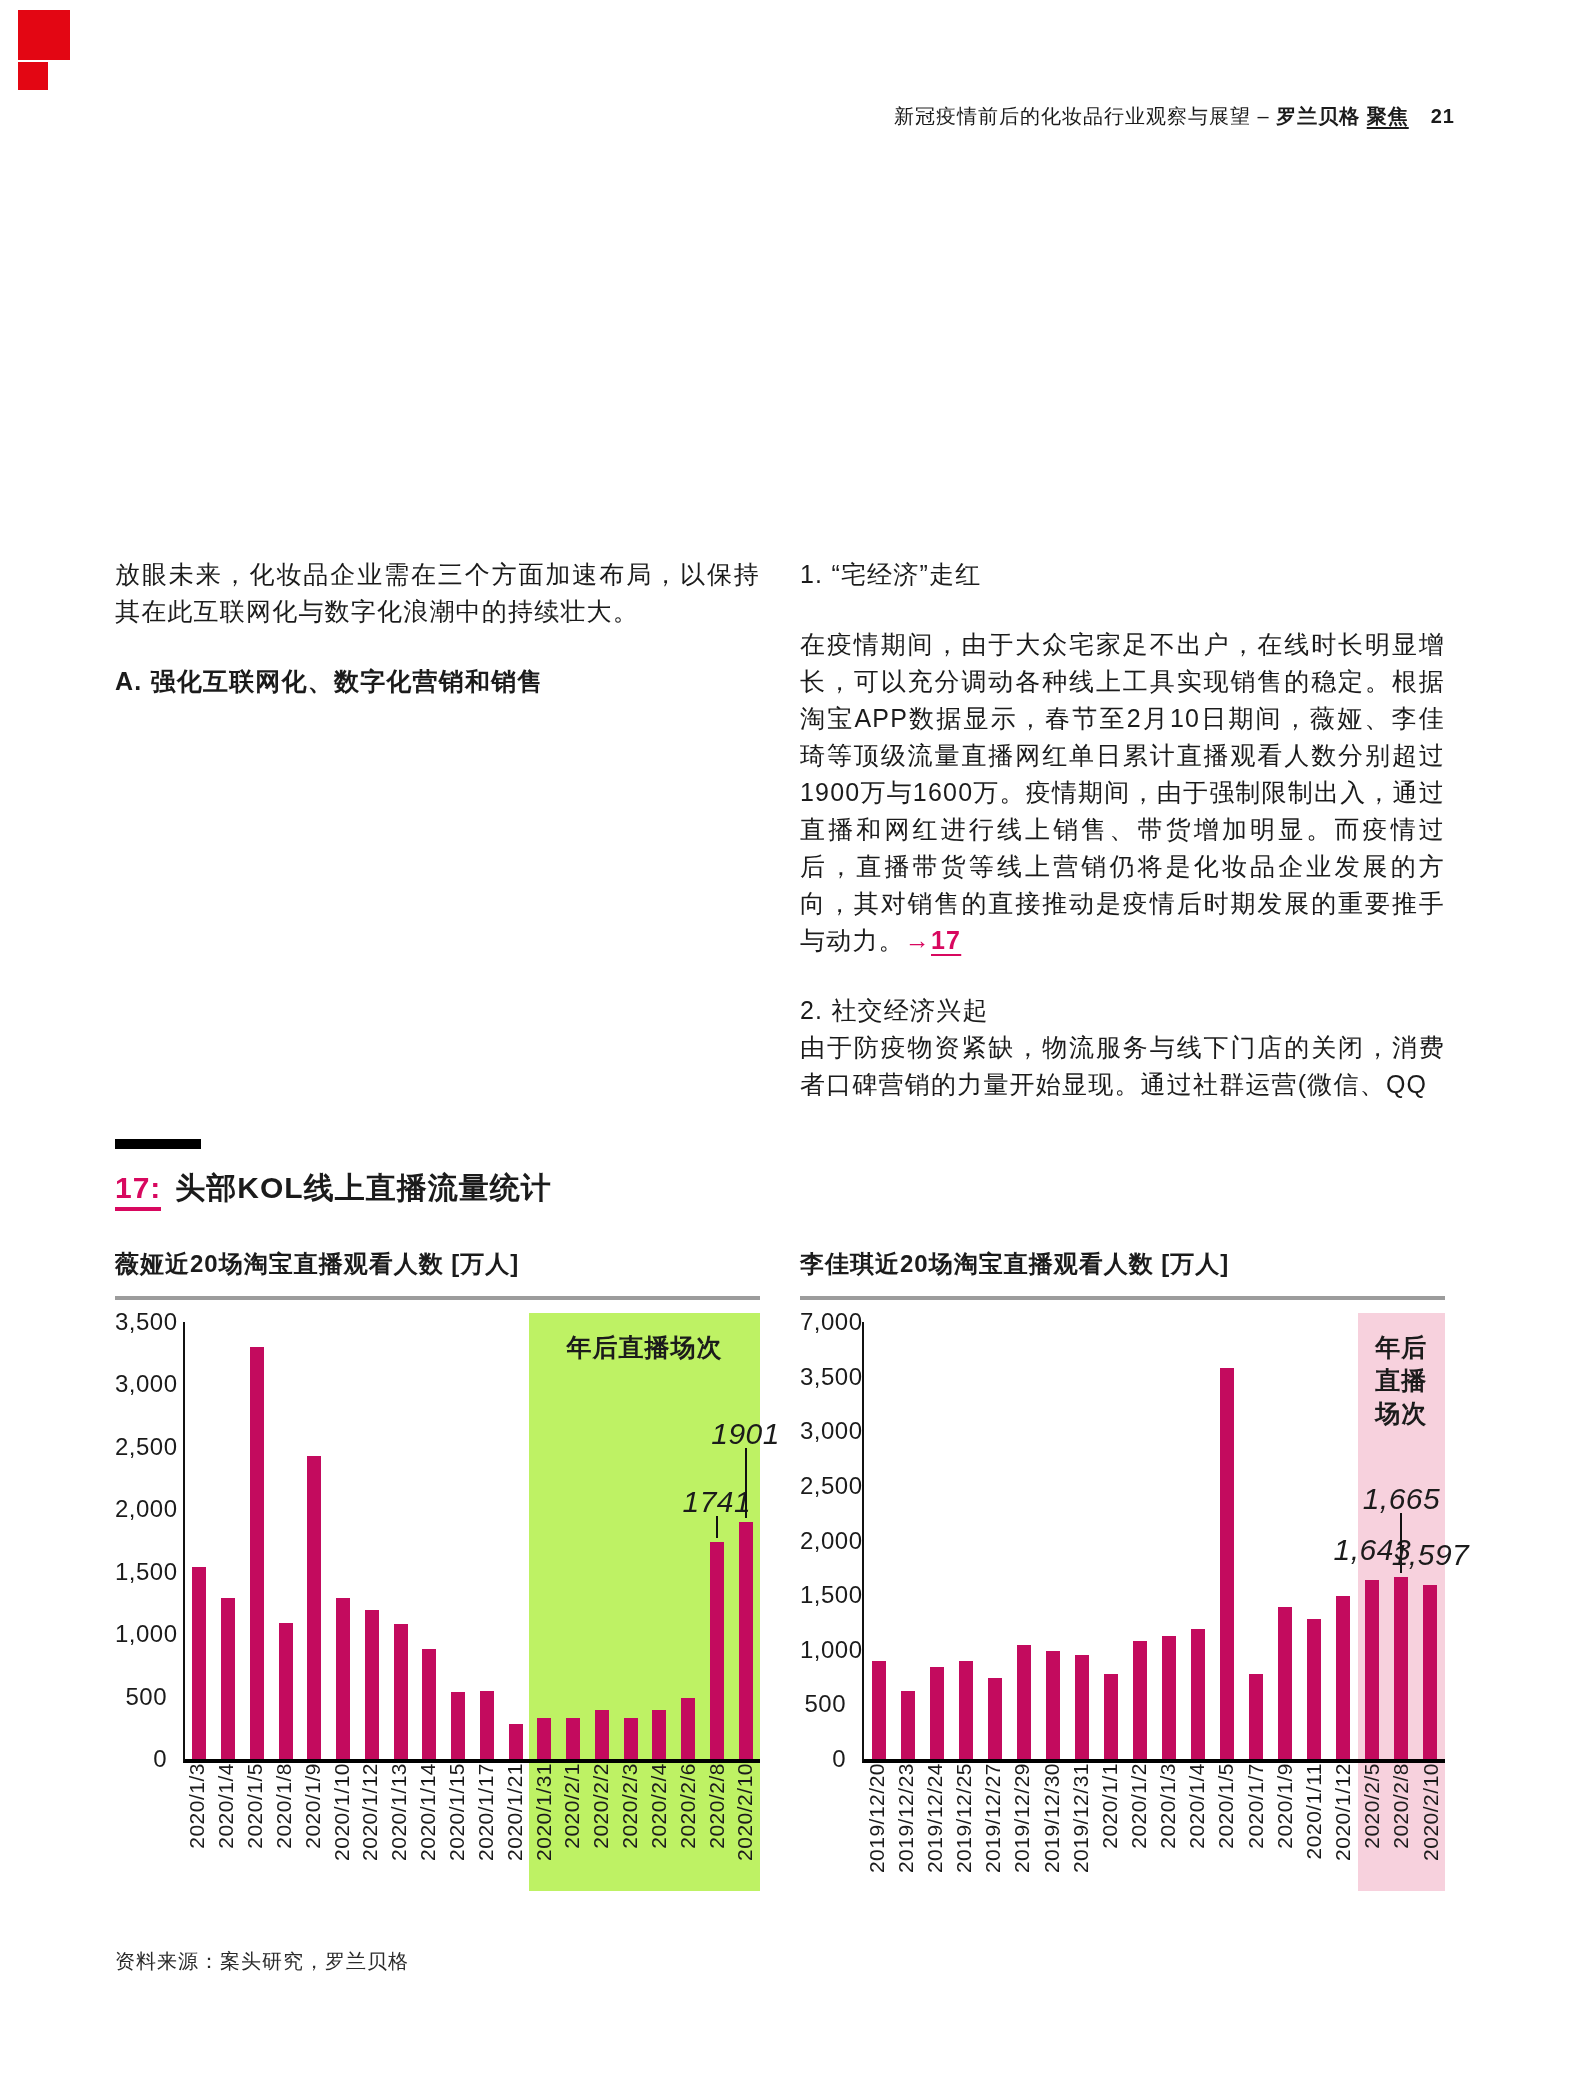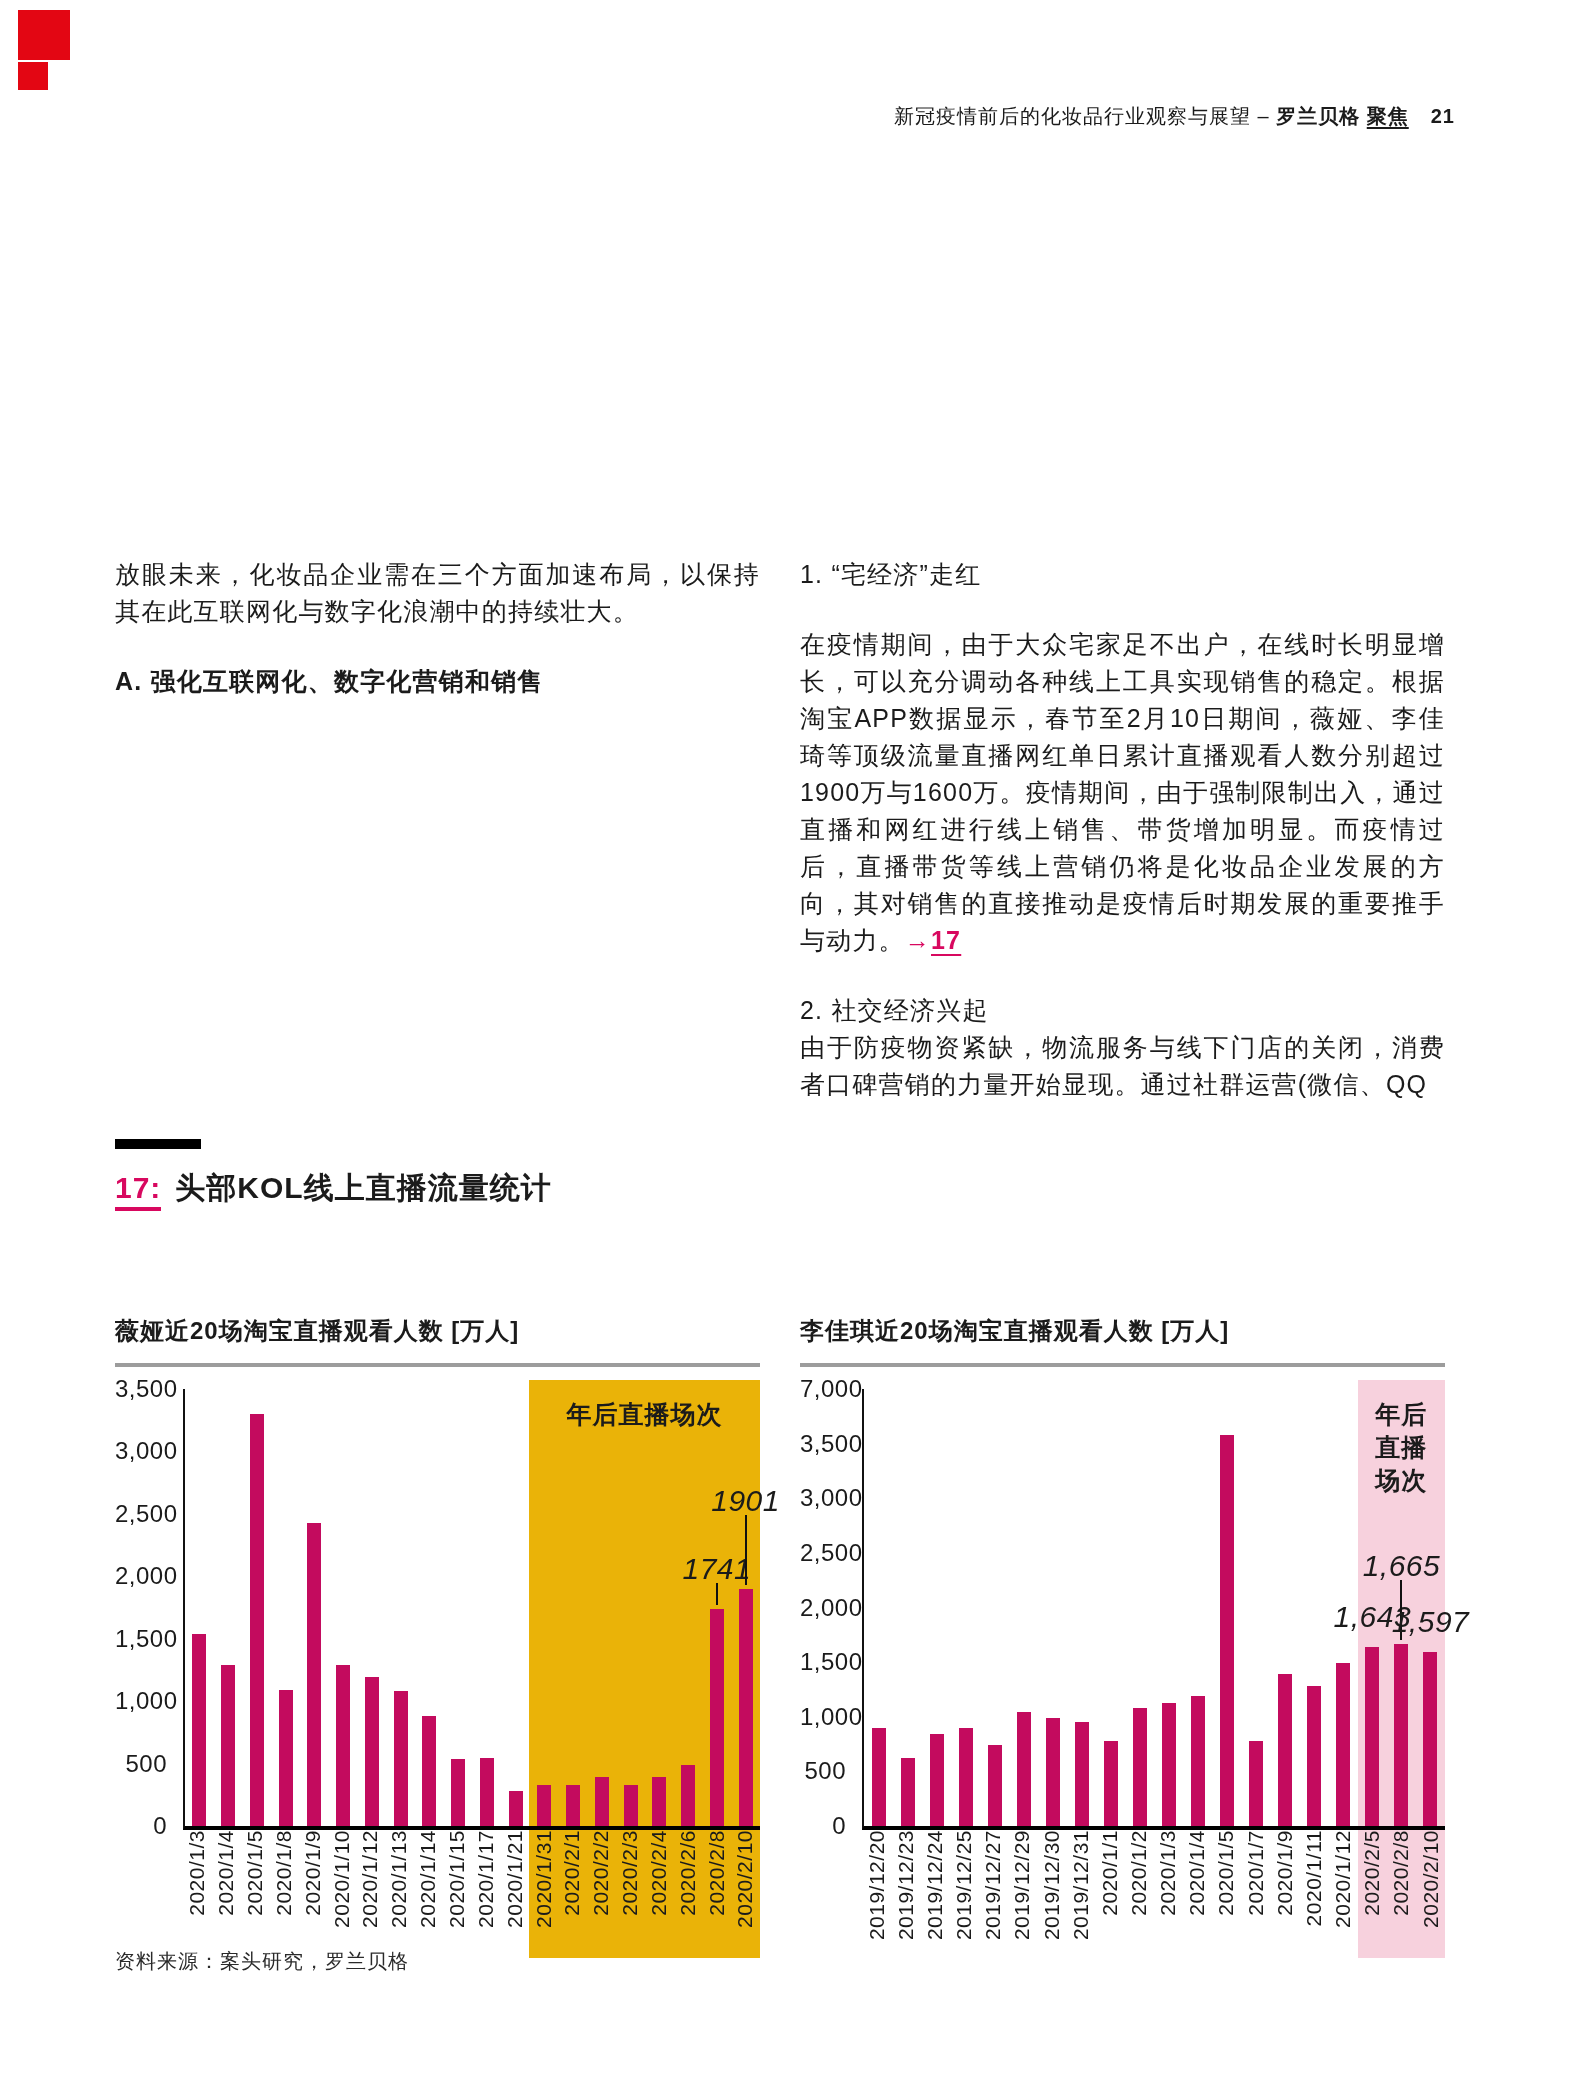--- a/index.html
+++ b/index.html
@@ -24,21 +24,21 @@
   .col-right{left:800px;}
   .col p{margin:0 0 33px 0;}
   .col .heading{font-weight:bold; margin-top:0;}
   .ref-arrow{color:#D8085F; font-weight:bold;}
   .ref-link{color:#D8085F; font-weight:bold; text-decoration:underline; text-underline-offset:5px; cursor:pointer;margin-top:30px;}
   
   .fig-bar{position:absolute; left:115px; top:1139px; width:86px; height:10px; background:#000;}
   .fig-header{position:absolute; left:115px; top:1168px; font-size:30px; font-weight:bold; letter-spacing:1px;}
   .fig-number{color:#D8085F; border-bottom:4px solid #D8085F; padding-bottom:3px; margin-right:14px;}
   
-  .chart{position:absolute; top:1315px; width:645px;}
+  .chart{position:absolute; top:1248px; width:645px;}
   .chart-left{left:115px;}
   .chart-right{left:800px;}
   .chart-title{font-size:24px; font-weight:bold; letter-spacing:1px; padding-bottom:16px; border-bottom:4px solid #9C9C9C;}
   .chart-body{position:relative; margin-top:22px; height:569px;}
   .ytick{position:absolute; left:0; text-align:right; font-size:24px; letter-spacing:0.5px;}
   .overlay{position:absolute; top:-9px; z-index:0;}
   .hl{position:absolute; top:0; bottom:0; background:#F7D1DD;}
   .hl-label{position:absolute; top:18px; width:100%; text-align:center; font-weight:bold; font-size:25px; line-height:33px; letter-spacing:1px;}
   .plot{position:absolute; top:0; height:437px; border-left:2px solid #111; border-bottom:4px solid #000; z-index:2;}
   .bars{position:absolute; left:0; right:0; top:0; bottom:0; display:flex; align-items:flex-end;}
@@ -88,21 +88,21 @@
       <div class="chart-body">
         <div class="ytick" style="width: 52px; top: 423px;">0</div>
         <div class="ytick" style="width: 52px; top: 360.571px;">500</div>
         <div class="ytick" style="width: 52px; top: 298.143px;">1,000</div>
         <div class="ytick" style="width: 52px; top: 235.714px;">1,500</div>
         <div class="ytick" style="width: 52px; top: 173.286px;">2,000</div>
         <div class="ytick" style="width: 52px; top: 110.857px;">2,500</div>
         <div class="ytick" style="width: 52px; top: 48.4286px;">3,000</div>
         <div class="ytick" style="width: 52px; top: -14px;">3,500</div>
         <div class="overlay" style="left: 68px; right: 0px; height: 578px;">
-          <div class="hl" style="background: #eab308; left: 60%; width: 40%;">
+          <div class="hl" style="background: #bef264; left: 60%; width: 40%;">
             <div class="hl-label"><span>年后直播场次</span></div>
           </div>
         </div>
         <div class="plot" style="left: 68px; right: 0px;">
           <div class="bars">
             <div class="bar-cell">
               <div class="bar" style="background: rgb(195, 11, 94); height: 192.28px;"></div>
             </div>
             <div class="bar-cell">
               <div class="bar" style="background: rgb(195, 11, 94); height: 161.066px;"></div>

